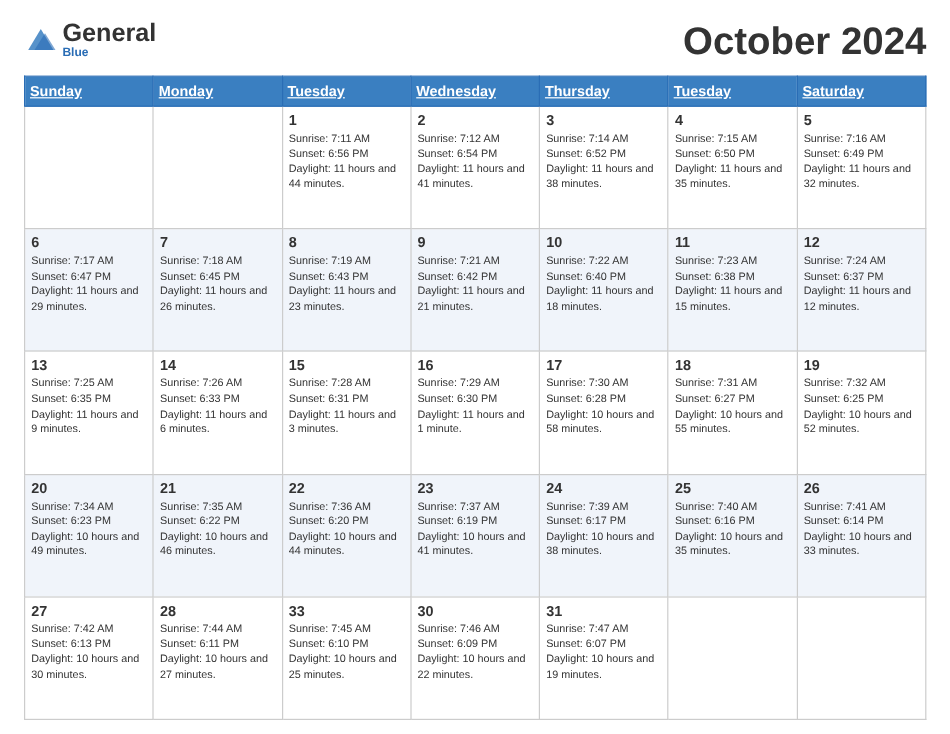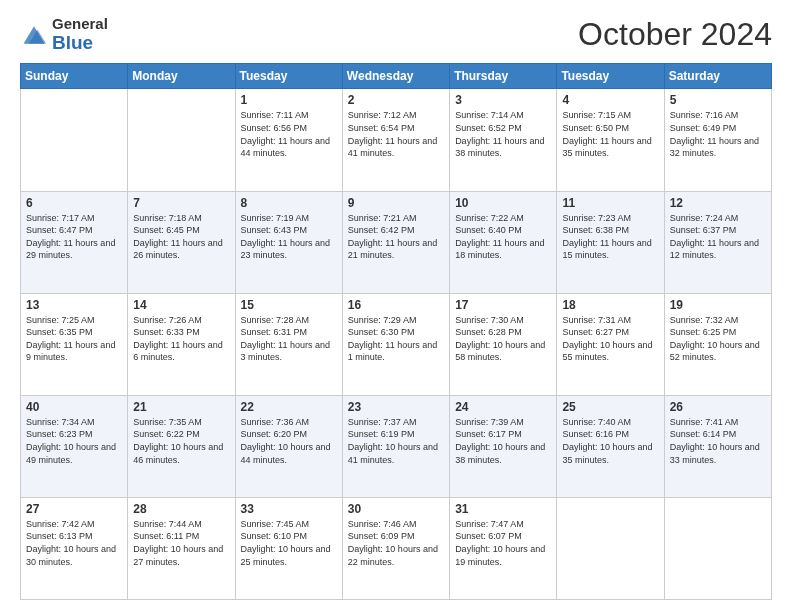--- a/index.html
+++ b/index.html
@@ -27,39 +27,39 @@
       display: flex;
       align-items: center;
       gap: 4px;
     }
     .logo-text {
       display: flex;
       flex-direction: column;
       line-height: 1.1;
     }
     .logo-general {
-      font-size: 15px;
+      font-size: 21px;
       font-weight: bold;
       color: #333;
     }
     .logo-blue {
-      font-size: 19px;
+      font-size: 10px;
       font-weight: bold;
       color: #2a6db5;
     }
     .logo-icon {
       width: 28px;
       height: 28px;
     }
     .title-block {
       text-align: right;
     }
     .title-month {
       font-size: 32px;
-      font-weight: normal;
+      font-weight: bold;
       color: #333;
     }
     .title-location {
       font-size: 14px;
       color: #555;
     }
     .calendar {
       flex: 1;
       border: 1px solid #ccc;
       border-collapse: collapse;
@@ -67,20 +67,21 @@
       table-layout: fixed;
     }
     .calendar th {
       background: #3a7fc1;
       color: #fff;
       font-size: 12px;
       font-weight: bold;
       padding: 5px 4px;
       text-align: left;
       border: 1px solid #2a6db5;
+      text-decoration: underline;
     }
     .calendar td {
       border: 1px solid #ccc;
       vertical-align: top;
       padding: 4px 5px;
       font-size: 9.5px;
       color: #333;
       height: 80px;
       width: calc(100% / 7);
     }
@@ -160,21 +161,21 @@
         <tr>
           <td class="row-white"><span class="day-num">13</span><span class="day-info">Sunrise: 7:25 AM<br>Sunset: 6:35 PM<br>Daylight: 11 hours and 9 minutes.</span></td>
           <td class="row-white"><span class="day-num">14</span><span class="day-info">Sunrise: 7:26 AM<br>Sunset: 6:33 PM<br>Daylight: 11 hours and 6 minutes.</span></td>
           <td class="row-white"><span class="day-num">15</span><span class="day-info">Sunrise: 7:28 AM<br>Sunset: 6:31 PM<br>Daylight: 11 hours and 3 minutes.</span></td>
           <td class="row-white"><span class="day-num">16</span><span class="day-info">Sunrise: 7:29 AM<br>Sunset: 6:30 PM<br>Daylight: 11 hours and 1 minute.</span></td>
           <td class="row-white"><span class="day-num">17</span><span class="day-info">Sunrise: 7:30 AM<br>Sunset: 6:28 PM<br>Daylight: 10 hours and 58 minutes.</span></td>
           <td class="row-white"><span class="day-num">18</span><span class="day-info">Sunrise: 7:31 AM<br>Sunset: 6:27 PM<br>Daylight: 10 hours and 55 minutes.</span></td>
           <td class="row-white"><span class="day-num">19</span><span class="day-info">Sunrise: 7:32 AM<br>Sunset: 6:25 PM<br>Daylight: 10 hours and 52 minutes.</span></td>
         </tr>
         <tr>
-          <td class="row-stripe"><span class="day-num">40</span><span class="day-info">Sunrise: 7:34 AM<br>Sunset: 6:23 PM<br>Daylight: 10 hours and 49 minutes.</span></td>
+          <td class="row-stripe"><span class="day-num">20</span><span class="day-info">Sunrise: 7:34 AM<br>Sunset: 6:23 PM<br>Daylight: 10 hours and 49 minutes.</span></td>
           <td class="row-stripe"><span class="day-num">21</span><span class="day-info">Sunrise: 7:35 AM<br>Sunset: 6:22 PM<br>Daylight: 10 hours and 46 minutes.</span></td>
           <td class="row-stripe"><span class="day-num">22</span><span class="day-info">Sunrise: 7:36 AM<br>Sunset: 6:20 PM<br>Daylight: 10 hours and 44 minutes.</span></td>
           <td class="row-stripe"><span class="day-num">23</span><span class="day-info">Sunrise: 7:37 AM<br>Sunset: 6:19 PM<br>Daylight: 10 hours and 41 minutes.</span></td>
           <td class="row-stripe"><span class="day-num">24</span><span class="day-info">Sunrise: 7:39 AM<br>Sunset: 6:17 PM<br>Daylight: 10 hours and 38 minutes.</span></td>
           <td class="row-stripe"><span class="day-num">25</span><span class="day-info">Sunrise: 7:40 AM<br>Sunset: 6:16 PM<br>Daylight: 10 hours and 35 minutes.</span></td>
           <td class="row-stripe"><span class="day-num">26</span><span class="day-info">Sunrise: 7:41 AM<br>Sunset: 6:14 PM<br>Daylight: 10 hours and 33 minutes.</span></td>
         </tr>
         <tr>
           <td class="row-white"><span class="day-num">27</span><span class="day-info">Sunrise: 7:42 AM<br>Sunset: 6:13 PM<br>Daylight: 10 hours and 30 minutes.</span></td>
           <td class="row-white"><span class="day-num">28</span><span class="day-info">Sunrise: 7:44 AM<br>Sunset: 6:11 PM<br>Daylight: 10 hours and 27 minutes.</span></td>

